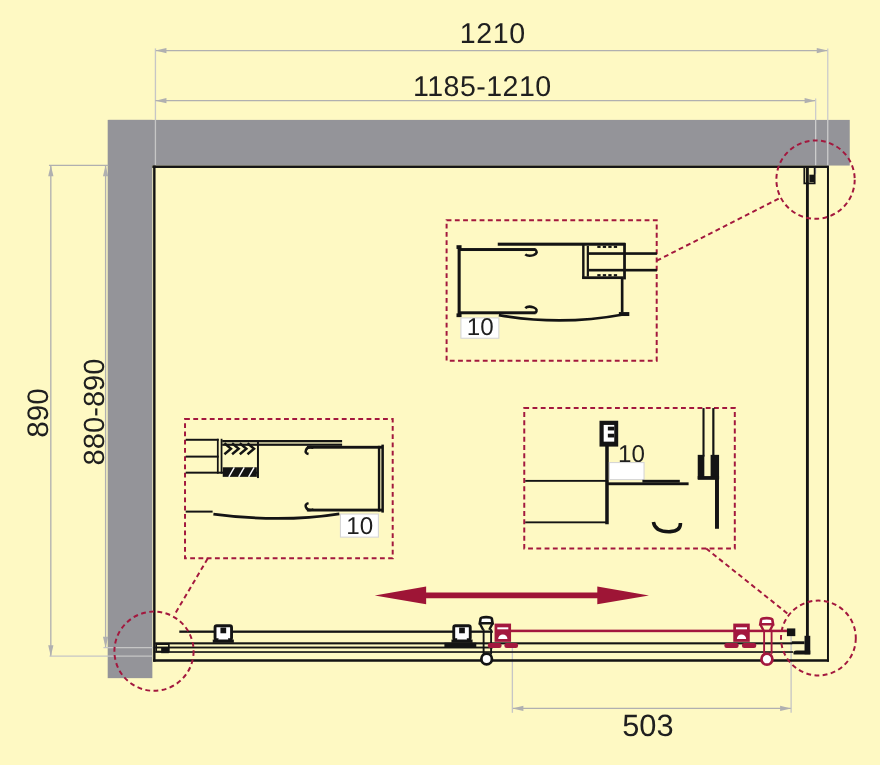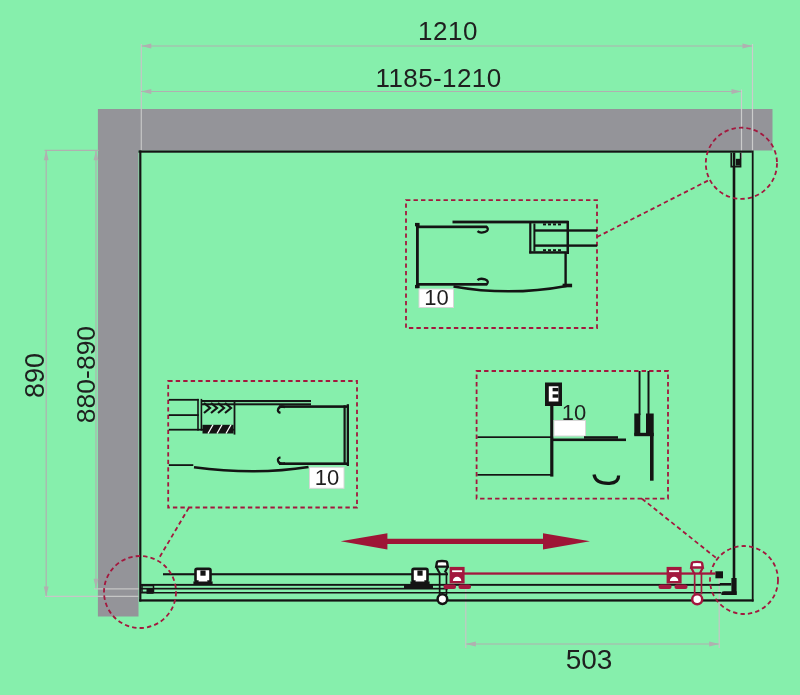--- a/index.html
+++ b/index.html
@@ -1,16 +1,16 @@
 <!DOCTYPE html>
 <html><head>
 <meta charset="utf-8">
 <style>
   html,body{margin:0;padding:0;background:#fff;}
-  #stage{width:800px;height:695px;position:relative;overflow:hidden;background:#86efac;}
+  #stage{width:800px;height:695px;position:relative;overflow:hidden;background:#fef9c3;}
   svg{position:absolute;top:0;left:0;}
   text{font-family:"Liberation Sans",sans-serif;fill:#1f1f1f;}
 </style>
 </head>
 <body>
 <div id="stage">
 <svg width="800" height="695" viewBox="0 0 800 695">
 
   <rect x="98.6" y="109" width="673.9" height="41.5" fill="#949499"></rect>
 

